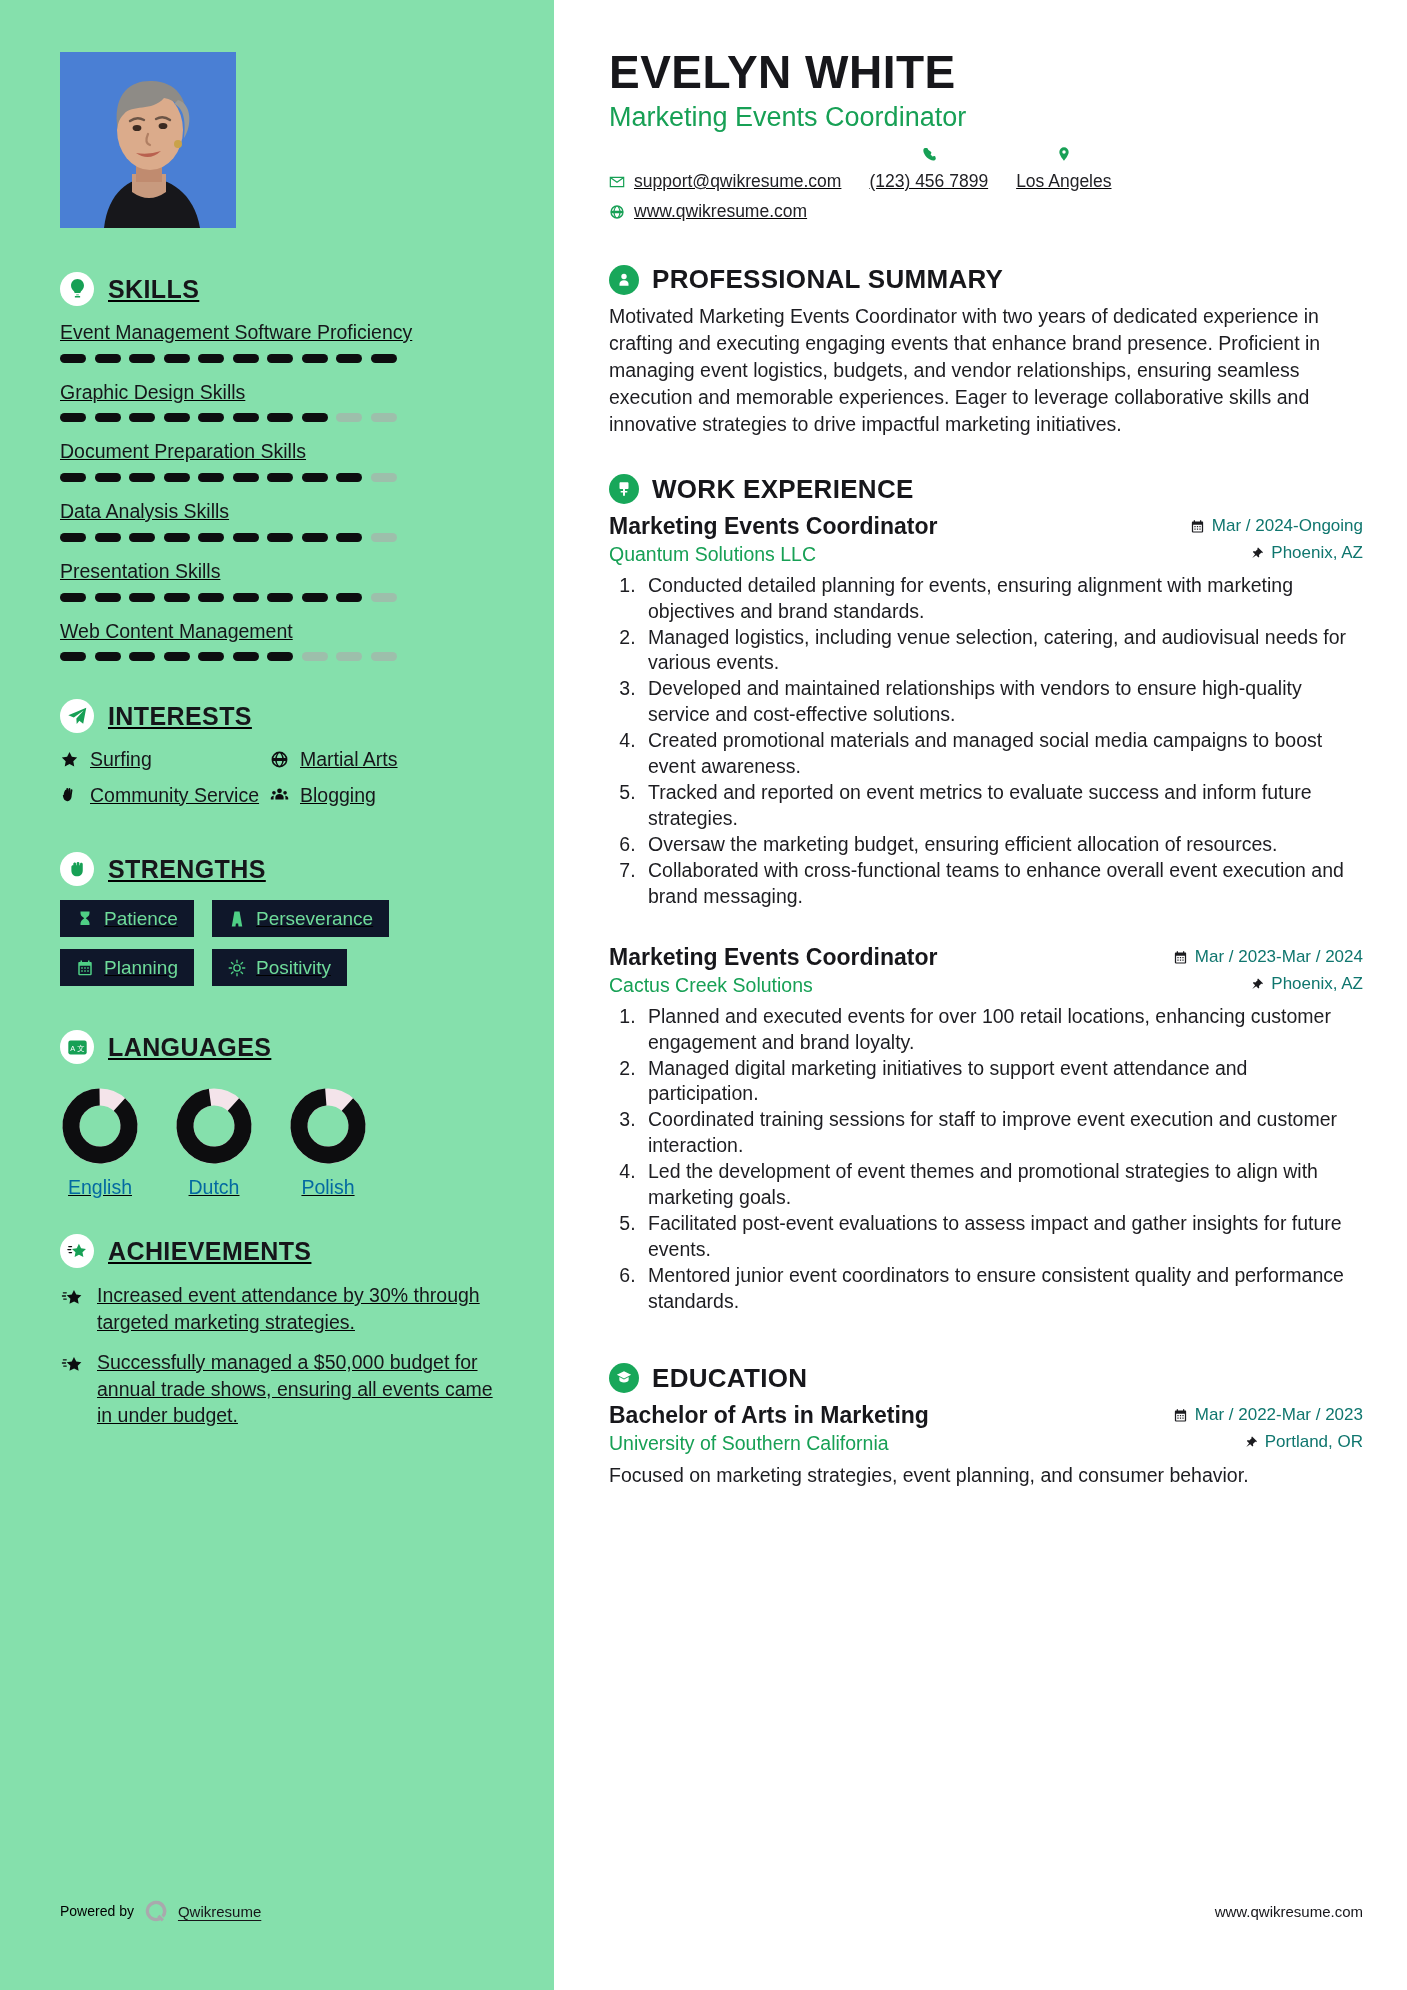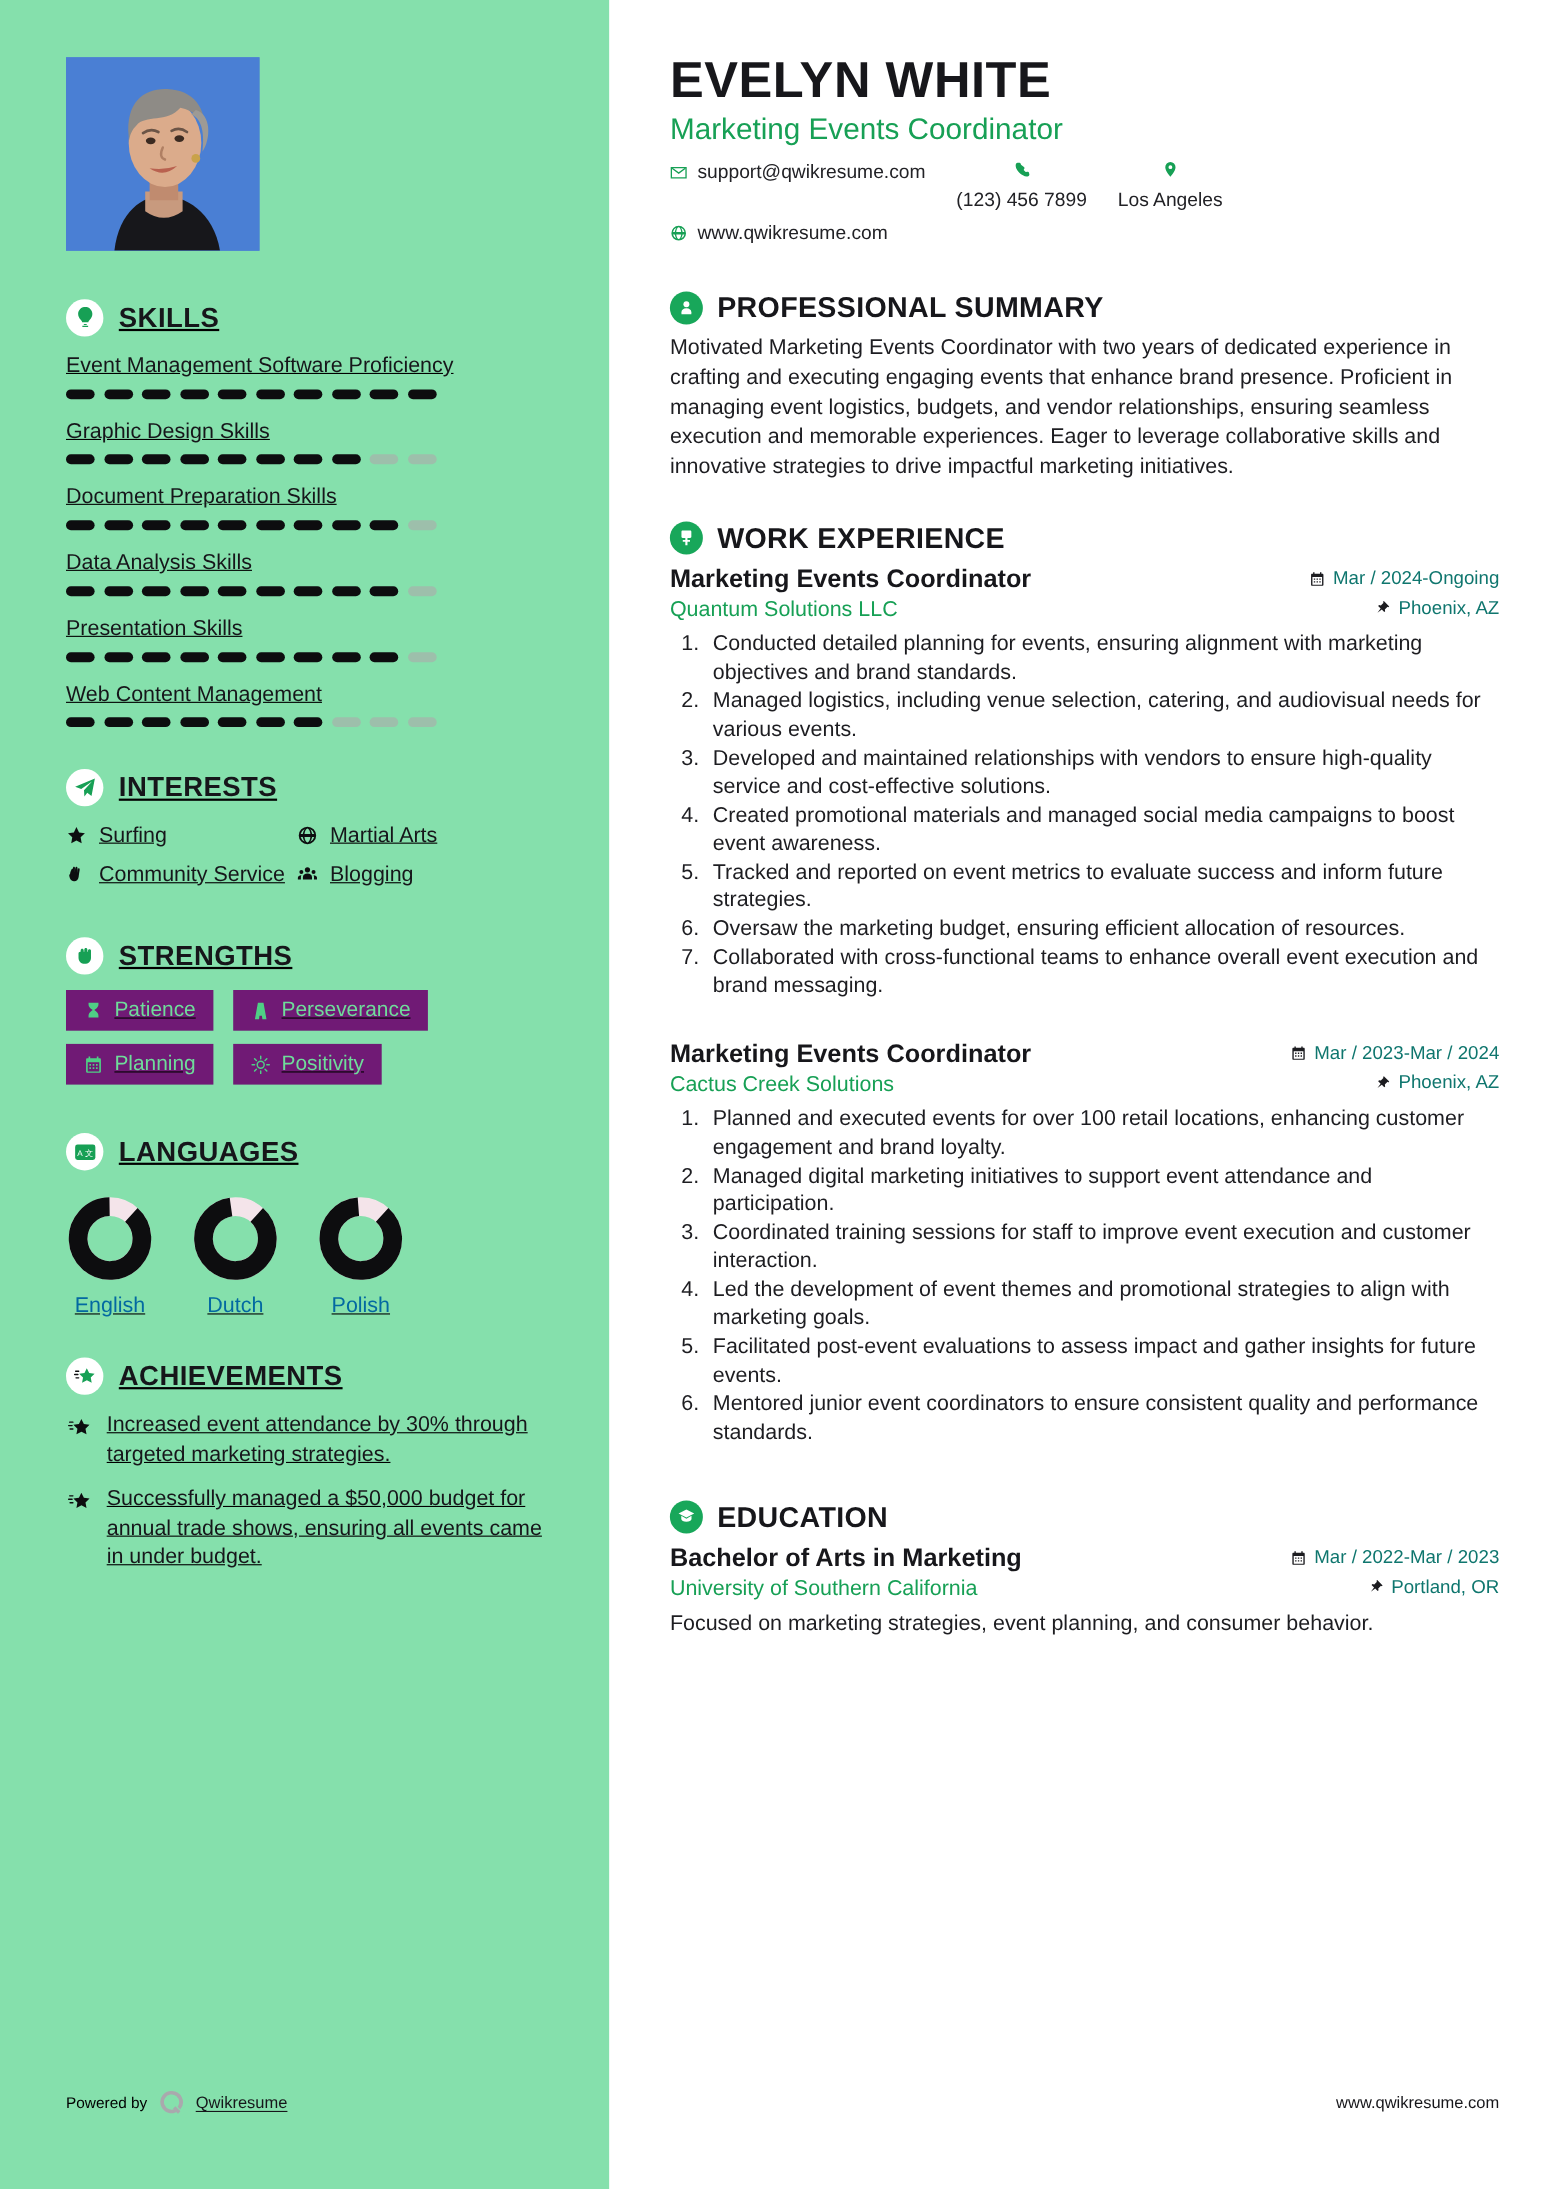--- a/index.html
+++ b/index.html
@@ -72,21 +72,21 @@
     display: flex; align-items: flex-start; gap: 11px;
     font-size: 19.5px; color: #16161a; line-height: 1.3;
   }
   .interest-item svg { width: 19px; height: 19px; fill: #0d0d0f; flex: 0 0 19px; margin-top: 3px; }
 
   
   #strengths-block { margin-top: 44px; }
   .strength-grid { display: flex; flex-wrap: wrap; gap: 12px 18px; margin-top: 6px; }
   .strength-chip {
     display: inline-flex; align-items: center; gap: 10px;
-    background: #701a75; color: #6fdc9a;
+    background: #0f172a; color: #6fdc9a;
     padding: 9px 16px; font-size: 19px; line-height: 1;
   }
   .strength-chip svg { width: 18px; height: 18px; fill: #4fcf85; }
 
   
   #languages-block { margin-top: 44px; }
   .lang-row { display: flex; gap: 34px; margin-top: 22px; }
   .lang-item { width: 80px; text-align: center; }
   .lang-item svg { display:block; width: 80px; height: 80px; }
   .lang-label { font-size: 19.5px; color: #0369a1; margin-top: 10px; }
@@ -120,21 +120,21 @@
     padding: 48px 44px 0 55px;
   }
   #name {
     font-size: 46px; font-weight: 700; letter-spacing: .5px;
     color: #17171b; line-height: 1.06;
   }
   #role {
     font-size: 27px; color: #17a055; margin-top: 4px; line-height: 1.2;
   }
   #contact { margin-top: 13px; }
-  .contact-line { display: flex; align-items: flex-start; flex-wrap: wrap; }
+  .contact-line { display: flex; align-items: flex-end; flex-wrap: wrap; text-decoration: underline; }
   .contact-item { display: flex; align-items: center; gap: 9px; margin-right: 26px; }
   .contact-item + .contact-item { margin-left: 2px; flex-direction: column; }
   .contact-item svg { width: 16px; height: 16px; fill: #17a055; flex: 0 0 16px; }
   .contact-txt { font-size: 17.5px; color: #222226; }
   #contact .contact-line + .contact-line { margin-top: 9px; }
 
   .main-head {
     display: flex; align-items: center; gap: 13px;
     margin-bottom: 8px;
   }

